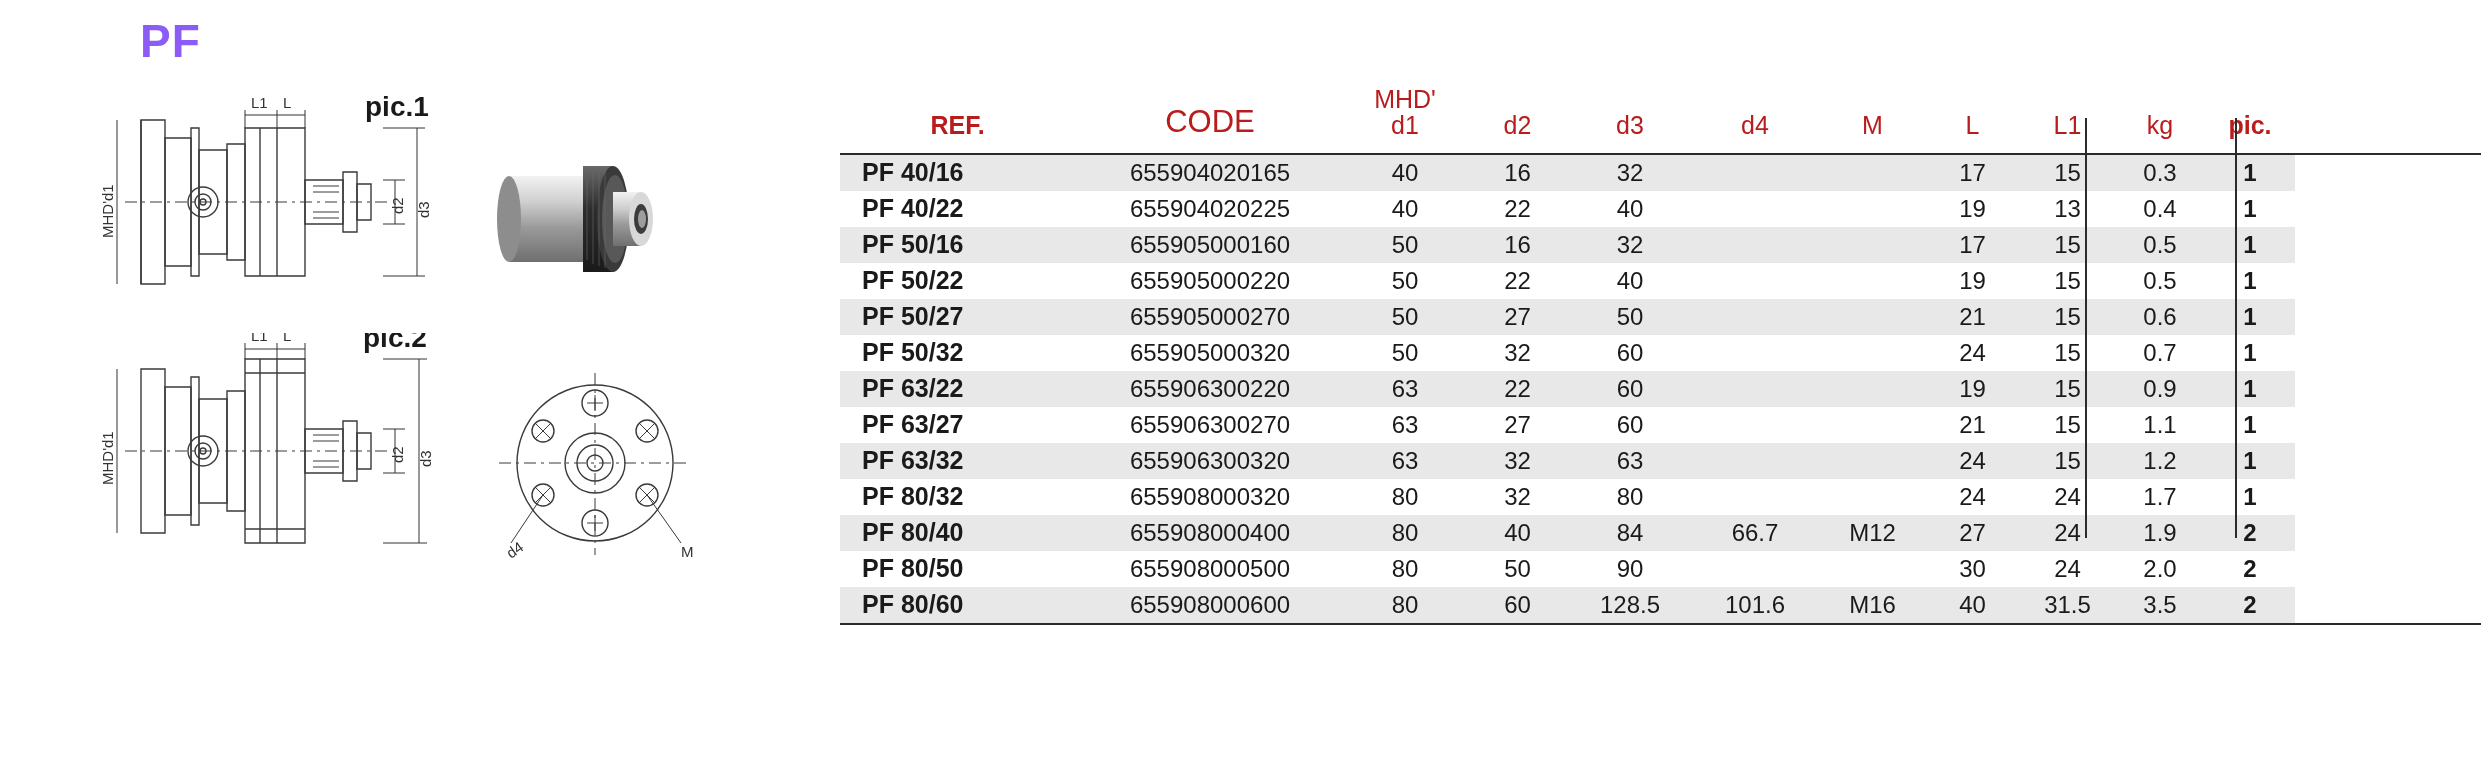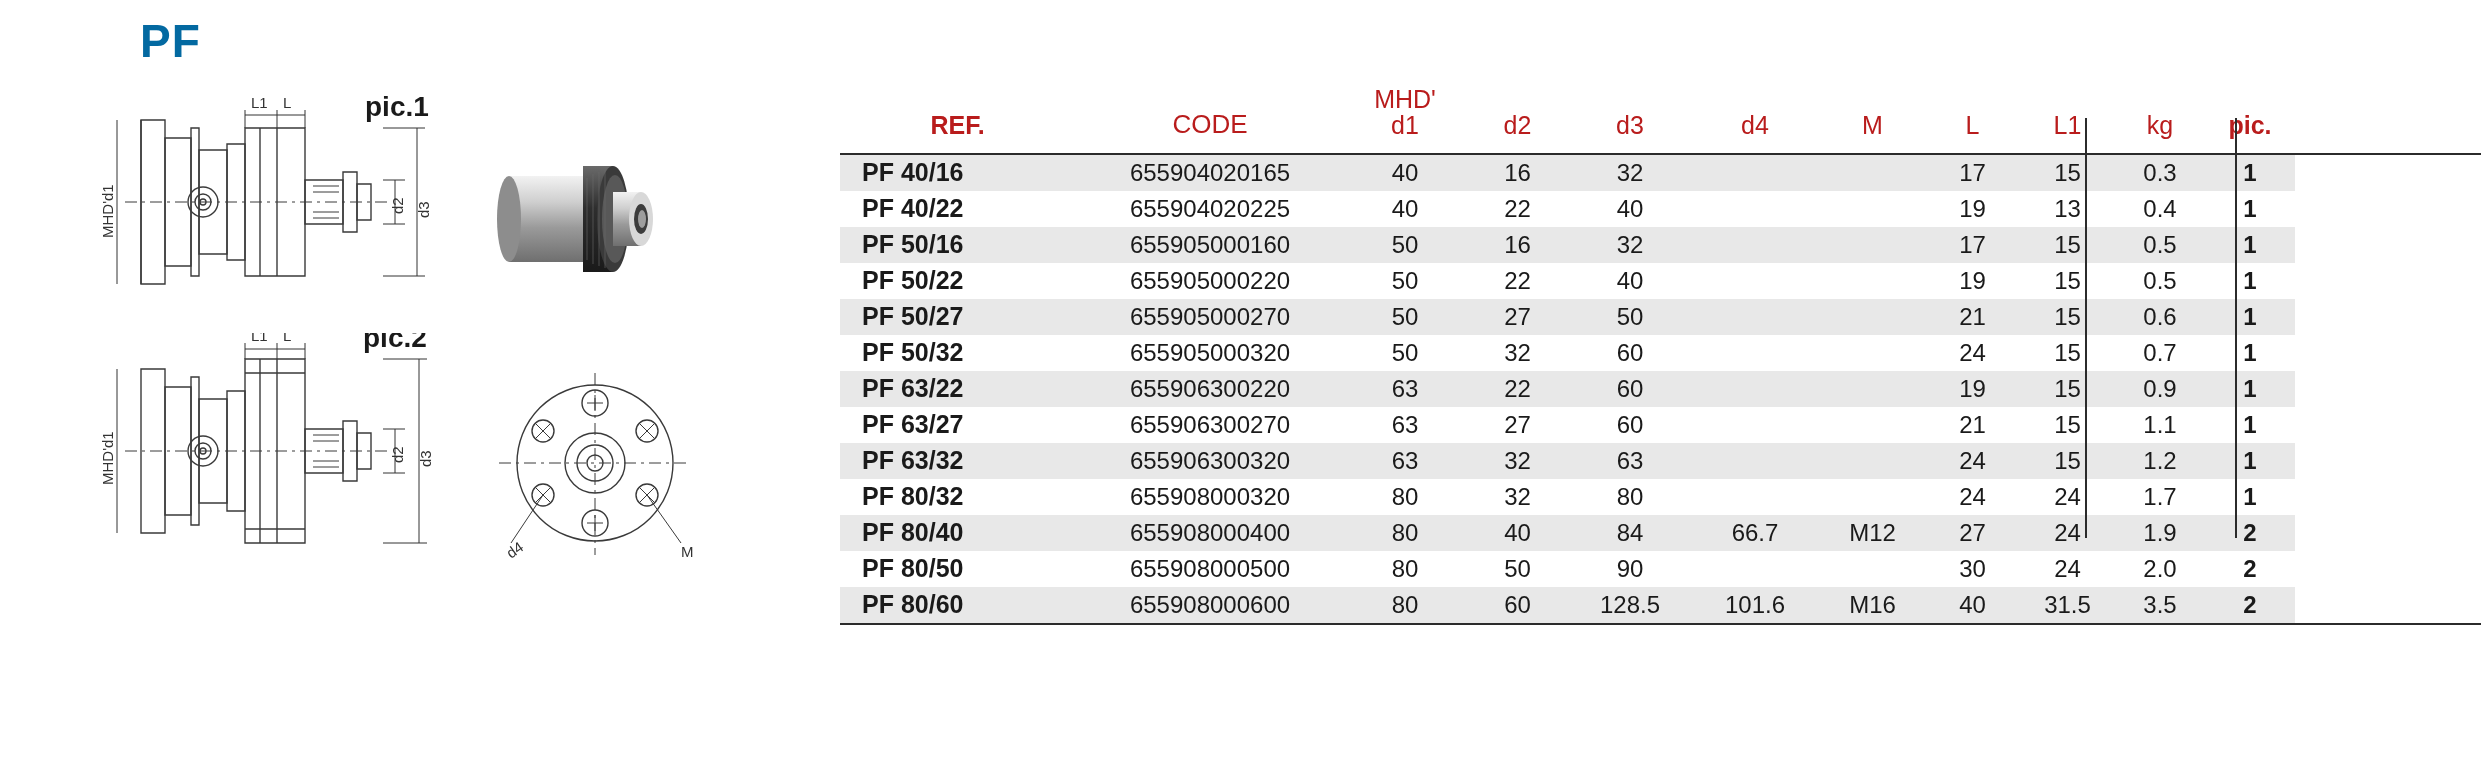--- a/index.html
+++ b/index.html
@@ -22,21 +22,21 @@
     left: 140px;
     top: 14px;
     display: flex;
     align-items: baseline;
     gap: 16px;
   }
   .header .code {
     font-size: 46px;
     font-weight: bold;
     letter-spacing: 1px;
-    color: #0369a1;
+    color: #8b5cf6;
   }
   .header .title {
     font-size: 31px;
     font-weight: normal;
     letter-spacing: 2.2px;
     color: #3a3a3a;
   }
 
   
   .figures {
@@ -76,21 +76,21 @@
     font-size: 25px;
     font-weight: bold;
     padding: 4px 0 14px 0;
     text-align: center;
     color: #b91c1c;
     vertical-align: bottom;
     line-height: 1.05;
   }
   table.spec th.code-h {
     font-weight: normal;
-    font-size: 26px;
+    font-size: 31px;
   }
   table.spec th.light {
     font-weight: normal;
   }
   table.spec td {
     font-size: 24px;
     text-align: center;
     height: 36px;
     padding: 0;
     color: #1a1a1a;

